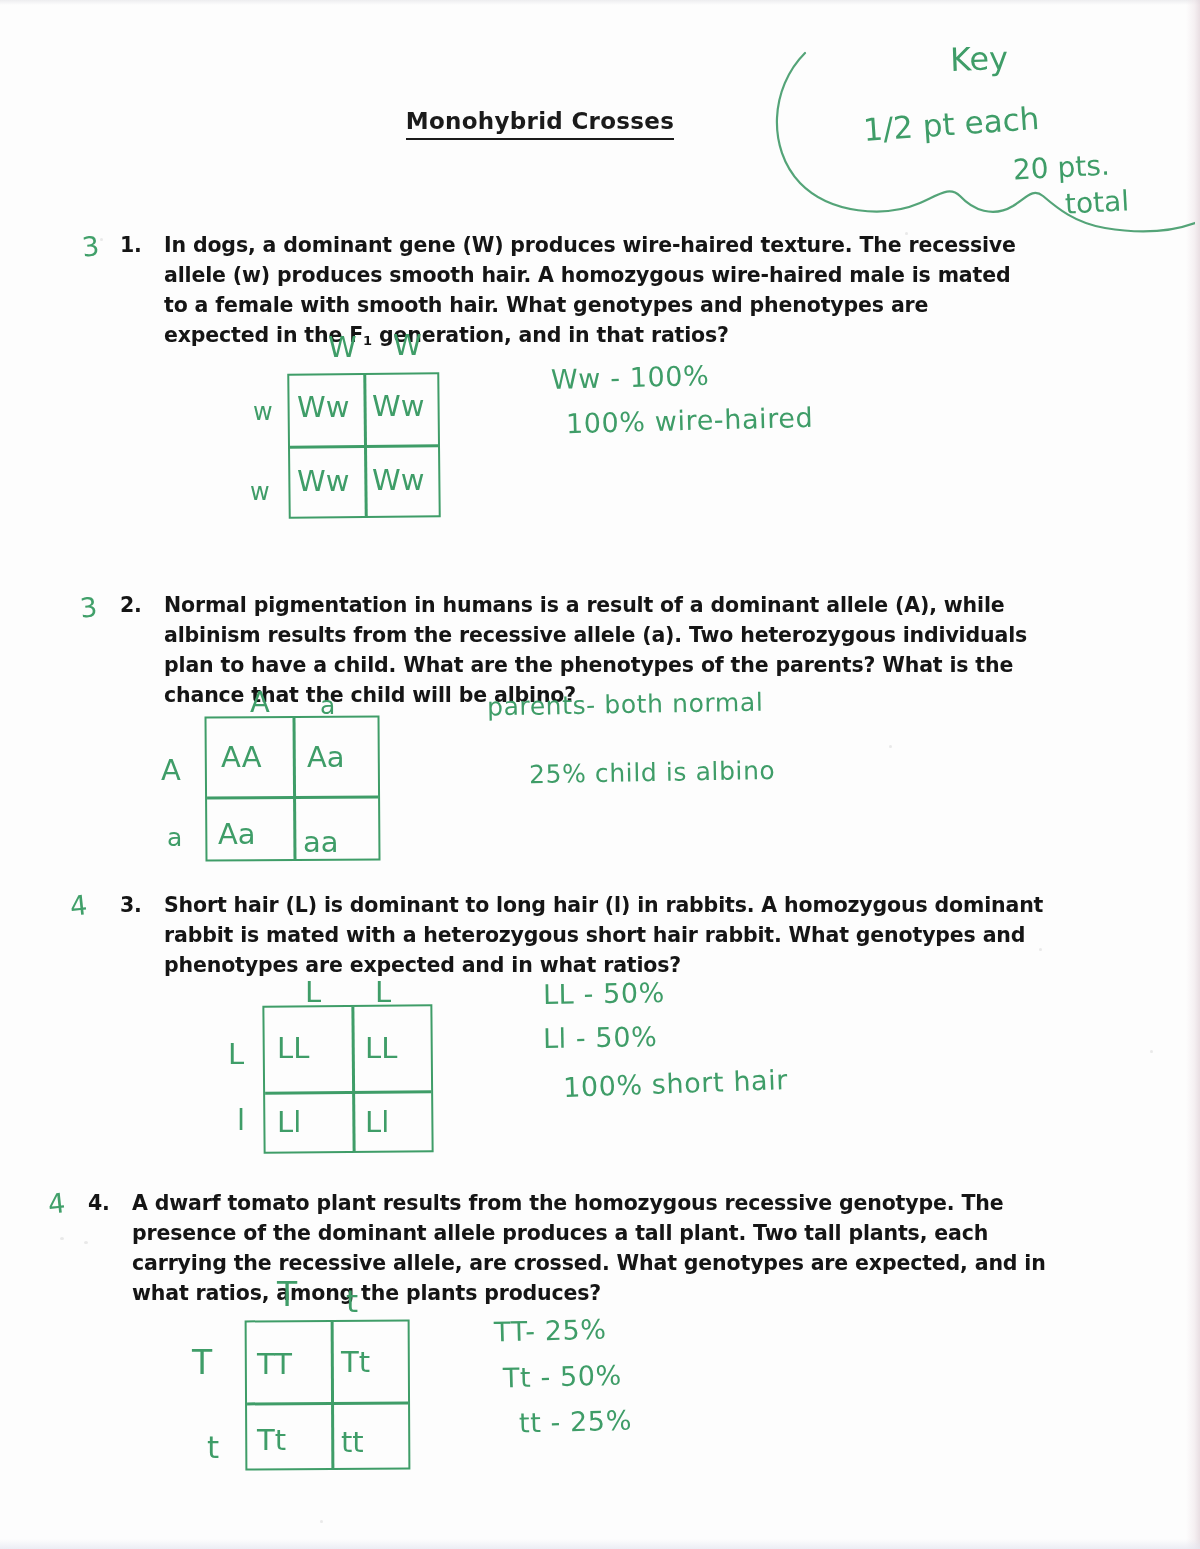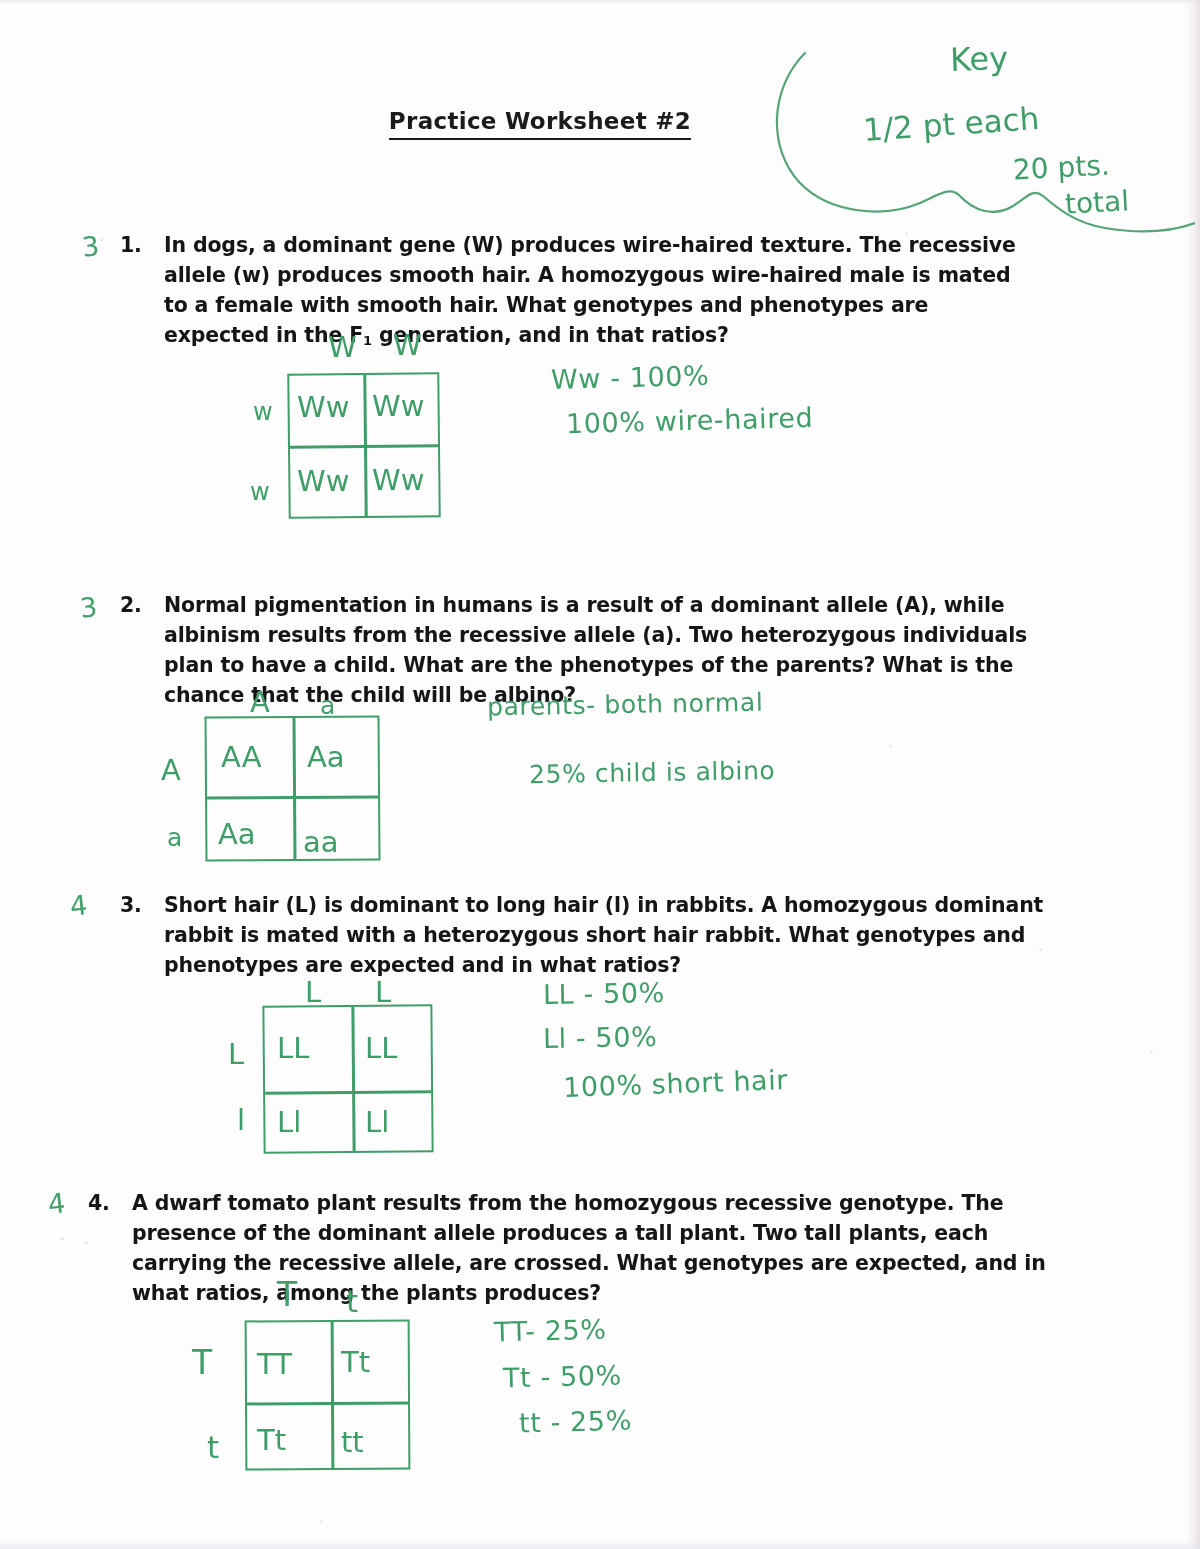--- a/index.html
+++ b/index.html
@@ -160,21 +160,21 @@
   <div class="speck" style="left:905px;top:232px;width:3px;height:3px;"></div>
   <div class="speck" style="left:889px;top:745px;width:3px;height:3px;"></div>
   <div class="speck" style="left:1039px;top:948px;width:3px;height:3px;"></div>
   <div class="speck" style="left:1150px;top:1050px;width:3px;height:3px;"></div>
   <div class="speck" style="left:320px;top:1520px;width:3px;height:3px;"></div>
   <div class="speck" style="left:60px;top:1237px;width:4px;height:3px;"></div>
   <div class="speck" style="left:84px;top:1241px;width:4px;height:3px;"></div>
 
   <div class="title-block">
     <div>
-      <span class="title-line">Practice Worksheet #2</span>
+      <span class="title-line">Monohybrid Crosses</span>
     </div>
   </div>
 
   <div class="key-bubble">
     <svg width="450" height="230" viewBox="0 0 450 230" fill="none">
       <path d="M60 35 C 25 70, 22 130, 55 165 C 85 196, 140 200, 175 185 C 195 176, 205 168, 215 178
                C 228 192, 248 200, 268 188 C 282 179, 288 170, 298 178
                C 312 190, 330 205, 360 210 C 395 216, 425 214, 450 205" stroke="#54a478" stroke-width="2.2" fill="none" stroke-linecap="round"></path>
     </svg>
     <span class="key-word" style="left:205px;top:22px;font-size:32px;transform:rotate(-2deg);">Key</span>

